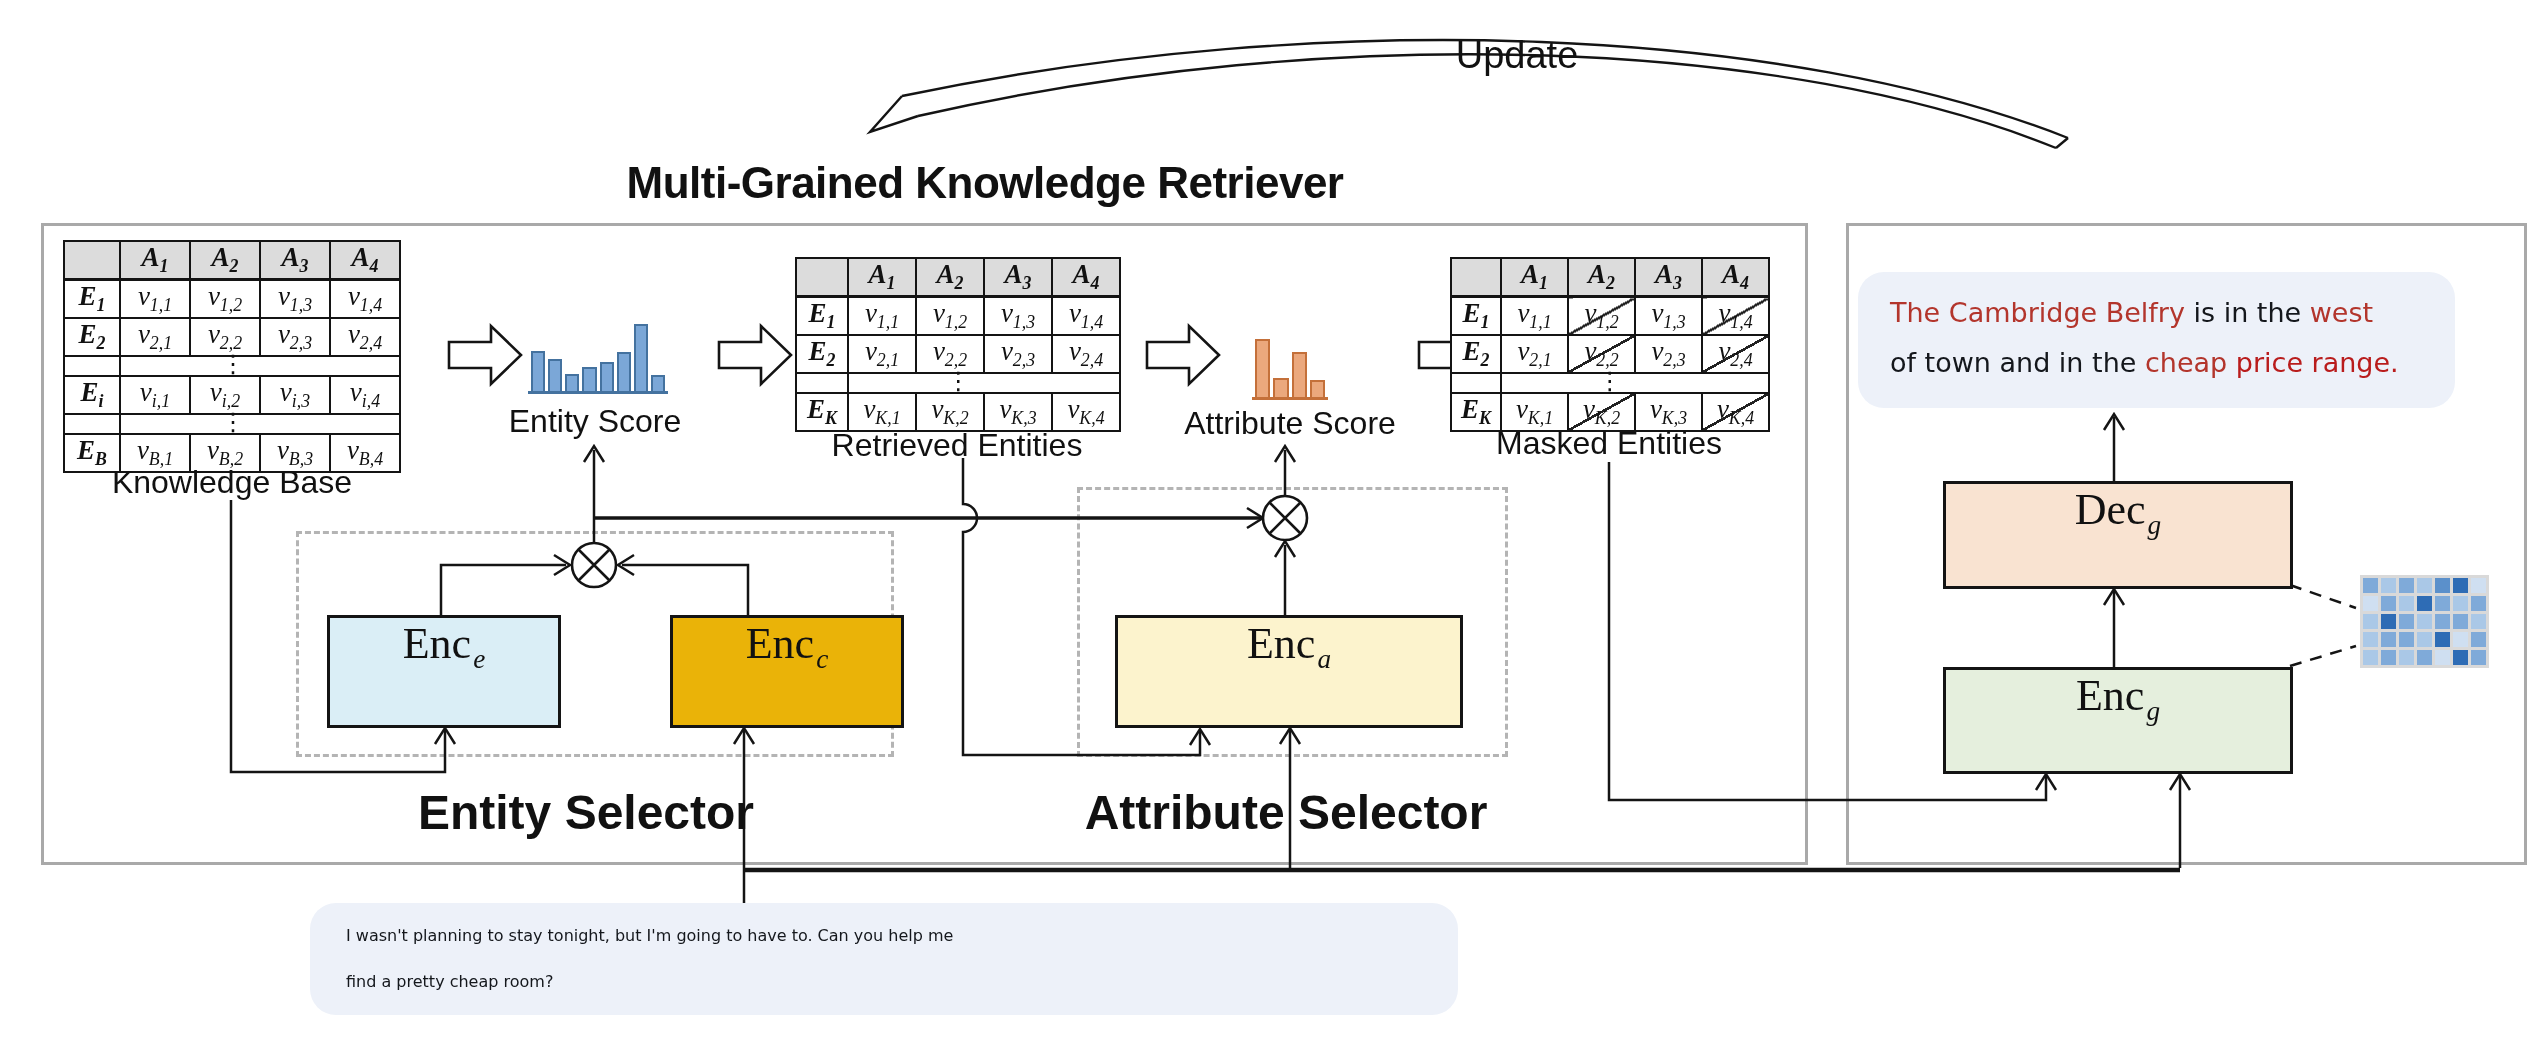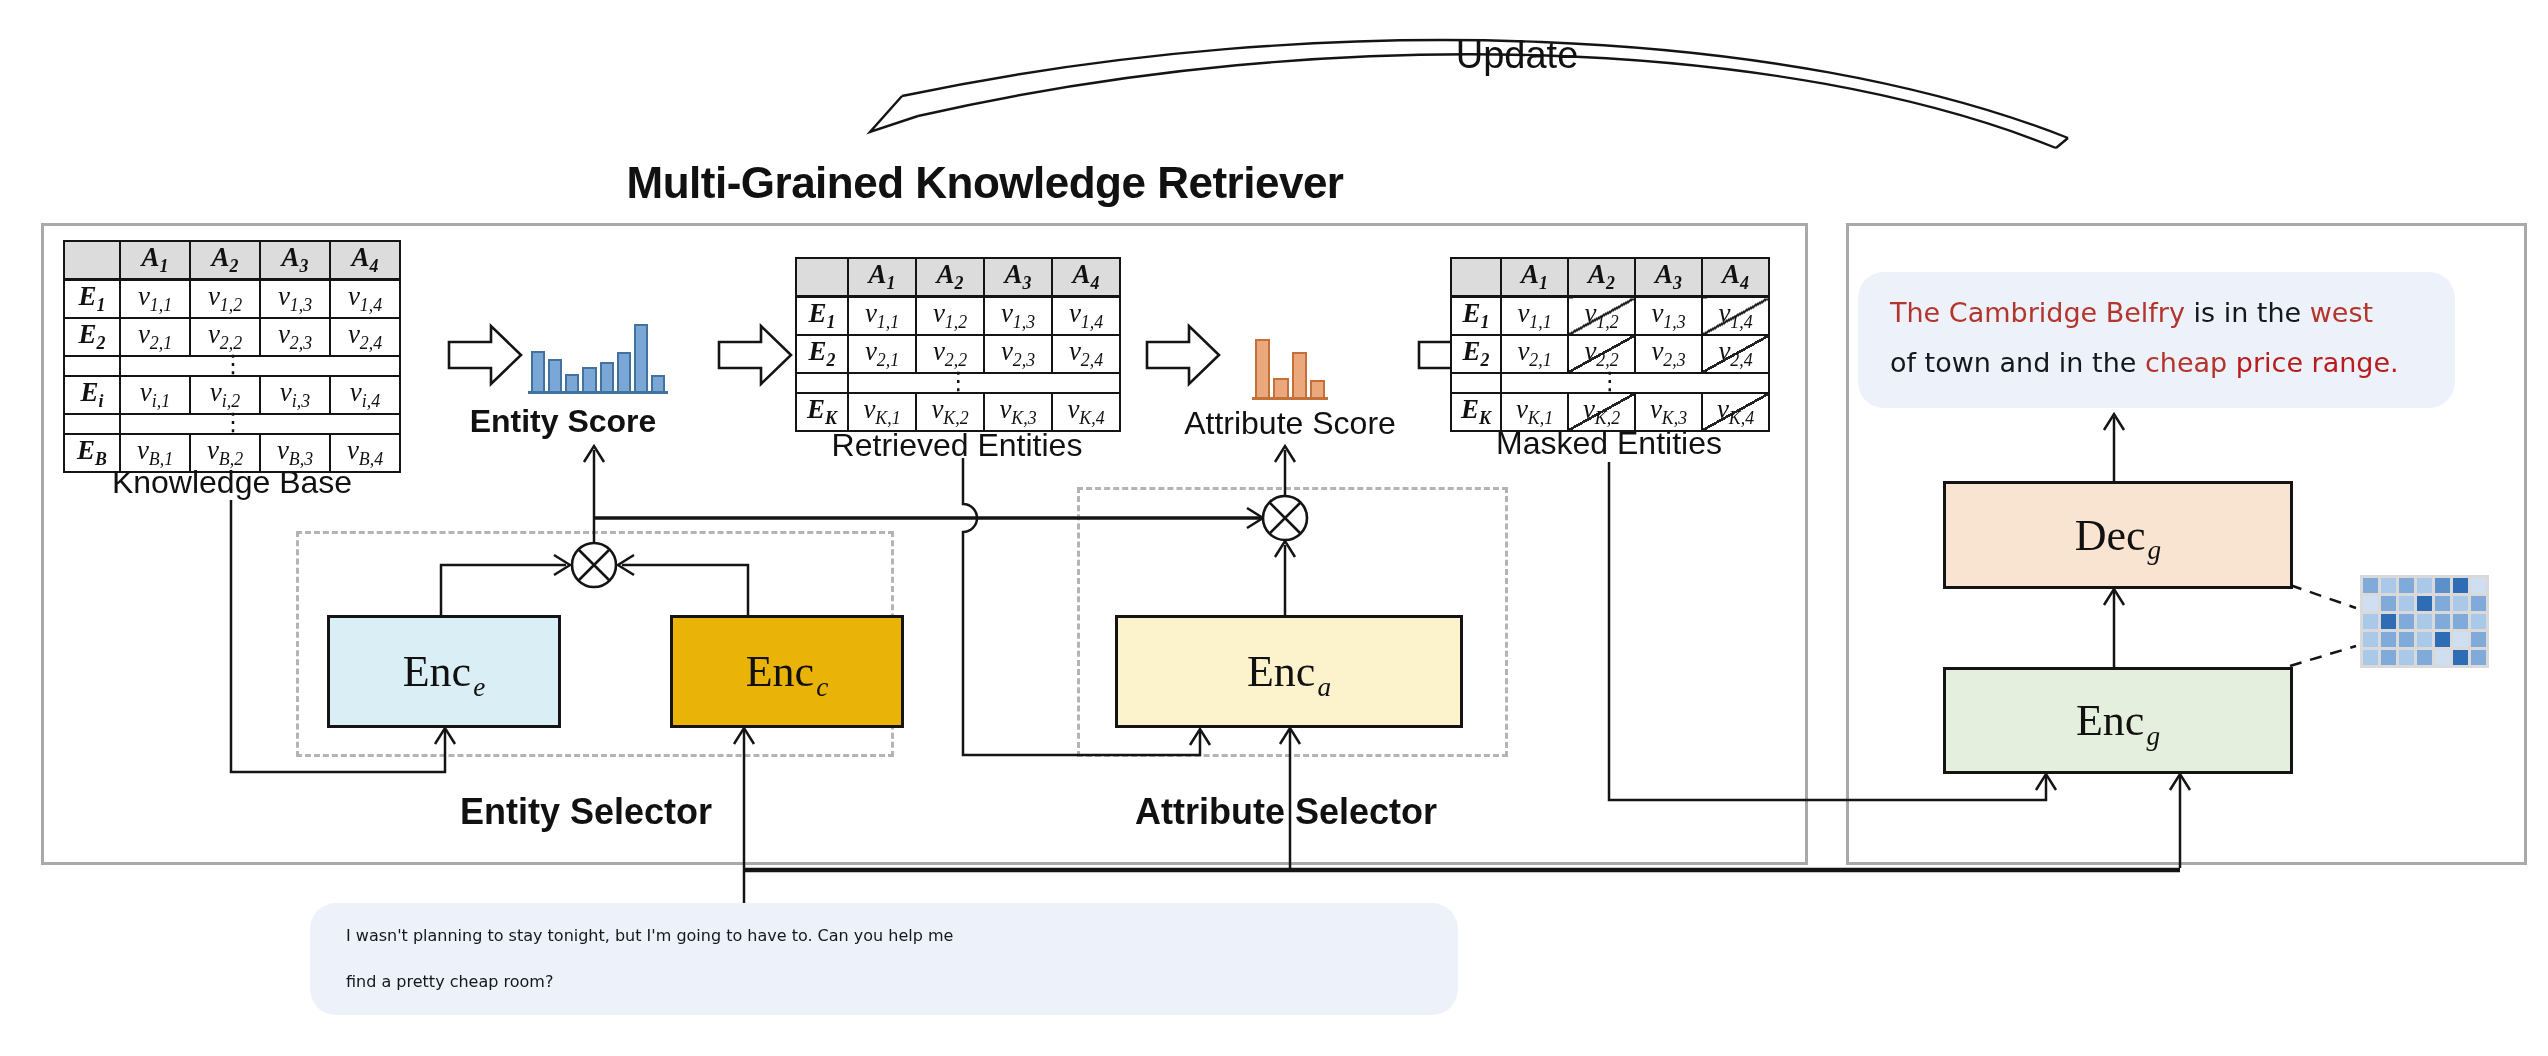--- a/index.html
+++ b/index.html
@@ -5,22 +5,22 @@
   html,body{margin:0;padding:0;background:#fff;}
   .cv{position:relative;width:2548px;height:1056px;background:#ffffff;
       font-family:"Liberation Sans",sans-serif;color:#111;overflow:hidden;}
   .abs{position:absolute;}
   .ctr{transform:translate(-50%,-50%);white-space:nowrap;}
   .panel{border:3px solid #a9a9a9;z-index:1;}
   .dashbox{border:3px dashed #b4b4b4;z-index:1;}
   .titleT{font-weight:bold;font-size:44px;letter-spacing:-0.5px;}
   .updateT{font-size:38px;}
   .cap{font-size:32px;}
-  .selLabel{font-weight:bold;font-size:36px;}
-  .encbox{border:3px solid #141414;display:flex;align-items:center;justify-content:center;
+  .selLabel{font-weight:bold;font-size:48px;}
+  .encbox{border:3px solid #141414;display:flex;justify-content:center;
           font-family:"Liberation Serif",serif;font-size:44px;z-index:3;}
   .encbox sub{font-size:0.62em;font-style:italic;line-height:0;margin-left:2px;}
   .svgLayer{position:absolute;left:0;top:0;z-index:2;}
   .bars{display:flex;align-items:flex-end;gap:3px;z-index:3;padding:0 3px;}
   .bar{width:13px;border-style:solid;border-width:2px;border-bottom:none;}
   .bubble{background:#edf1f9;border-radius:26px;z-index:3;
           font-family:"DejaVu Sans",sans-serif;}
   .bubbleTxt{white-space:pre-line;}
   .ktable{border-collapse:collapse;table-layout:fixed;z-index:3;position:absolute;
           font-family:"Liberation Serif",serif;font-size:27px;background:#fff;}
@@ -272,21 +272,21 @@
   <div id="bars-entity" class="abs bars" style="left: 528px; top: 322px; width: 134px; height: 69px; border-bottom: 3px solid rgb(68, 114, 159);">
       <div class="bar" style="height:38px;background:#7BA7D7;border-color:#44729F"></div>
       <div class="bar" style="height:30px;background:#7BA7D7;border-color:#44729F"></div>
       <div class="bar" style="height:15px;background:#7BA7D7;border-color:#44729F"></div>
       <div class="bar" style="height:22px;background:#7BA7D7;border-color:#44729F"></div>
       <div class="bar" style="height:27px;background:#7BA7D7;border-color:#44729F"></div>
       <div class="bar" style="height:37px;background:#7BA7D7;border-color:#44729F"></div>
       <div class="bar" style="height:65px;background:#7BA7D7;border-color:#44729F"></div>
       <div class="bar" style="height:14px;background:#7BA7D7;border-color:#44729F"></div>
     </div>
-  <div class="abs ctr cap" style="left:563px;top:421px;z-index:4;font-weight:bold;">Entity Score</div>
+  <div class="abs ctr cap" style="left:595px;top:421px;z-index:4;">Entity Score</div>
 
   <div id="bars-attr" class="abs bars" style="left: 1252px; top: 339px; width: 70px; height: 58px; border-bottom: 3px solid rgb(196, 112, 58);">
       <div class="bar" style="height:56px;background:#EBA87D;border-color:#C4703A"></div>
       <div class="bar" style="height:17px;background:#EBA87D;border-color:#C4703A"></div>
       <div class="bar" style="height:43px;background:#EBA87D;border-color:#C4703A"></div>
       <div class="bar" style="height:15px;background:#EBA87D;border-color:#C4703A"></div>
     </div>
   <div class="abs ctr cap" style="left:1290px;top:423px;z-index:4;">Attribute Score</div>
 
   <div class="abs encbox" style="left:327px;top:615px;width:228px;height:107px;background:#daeef6;">

